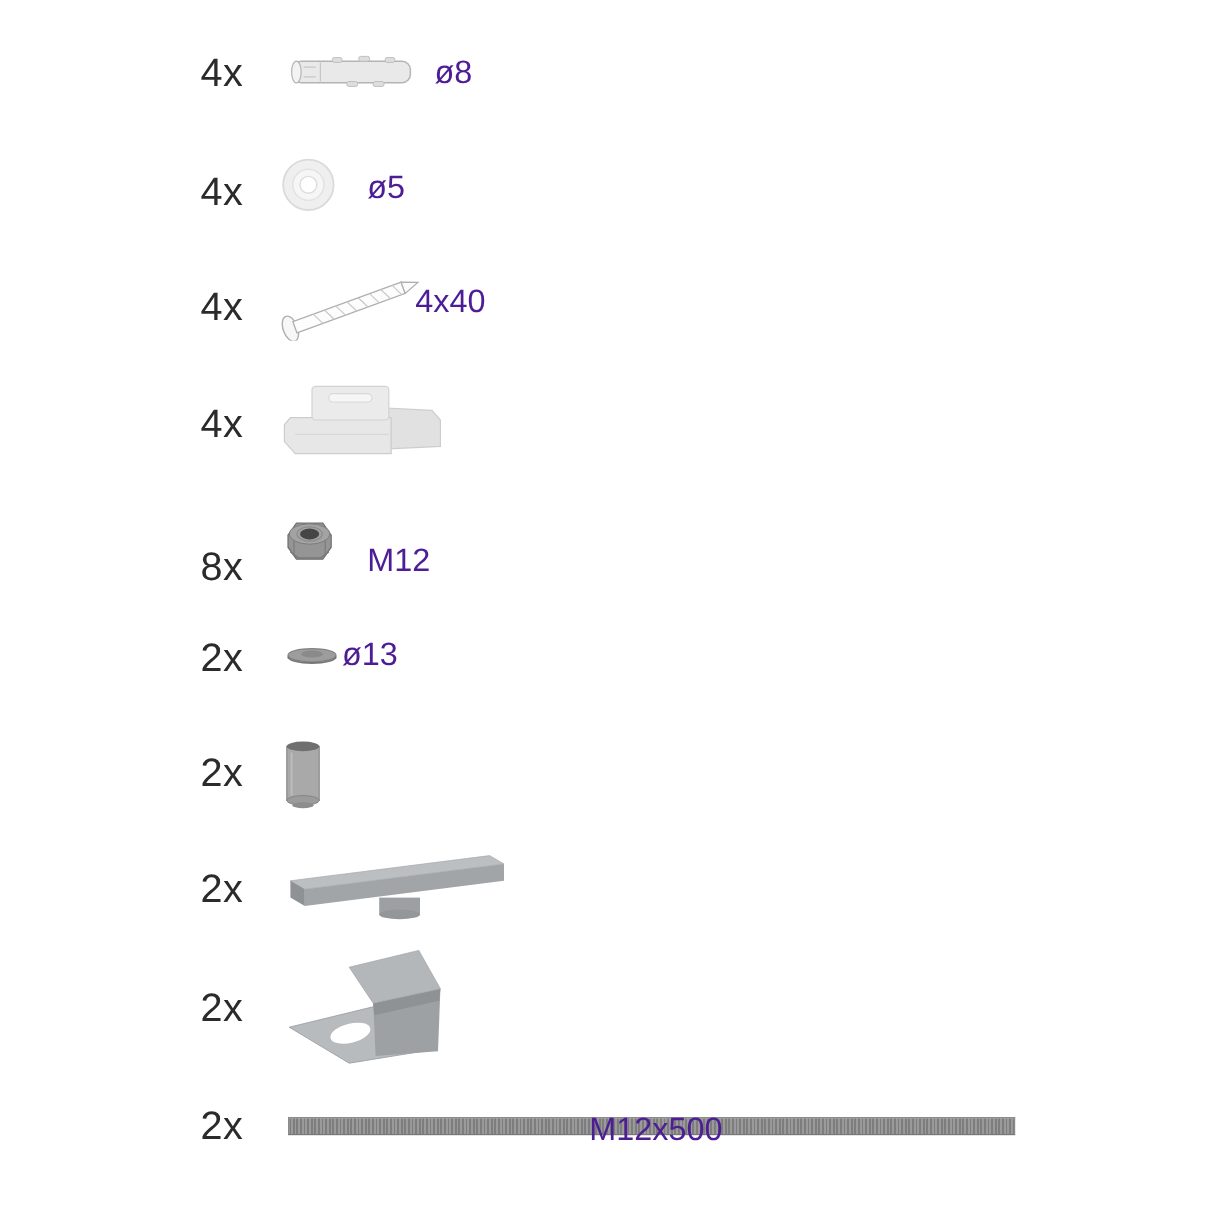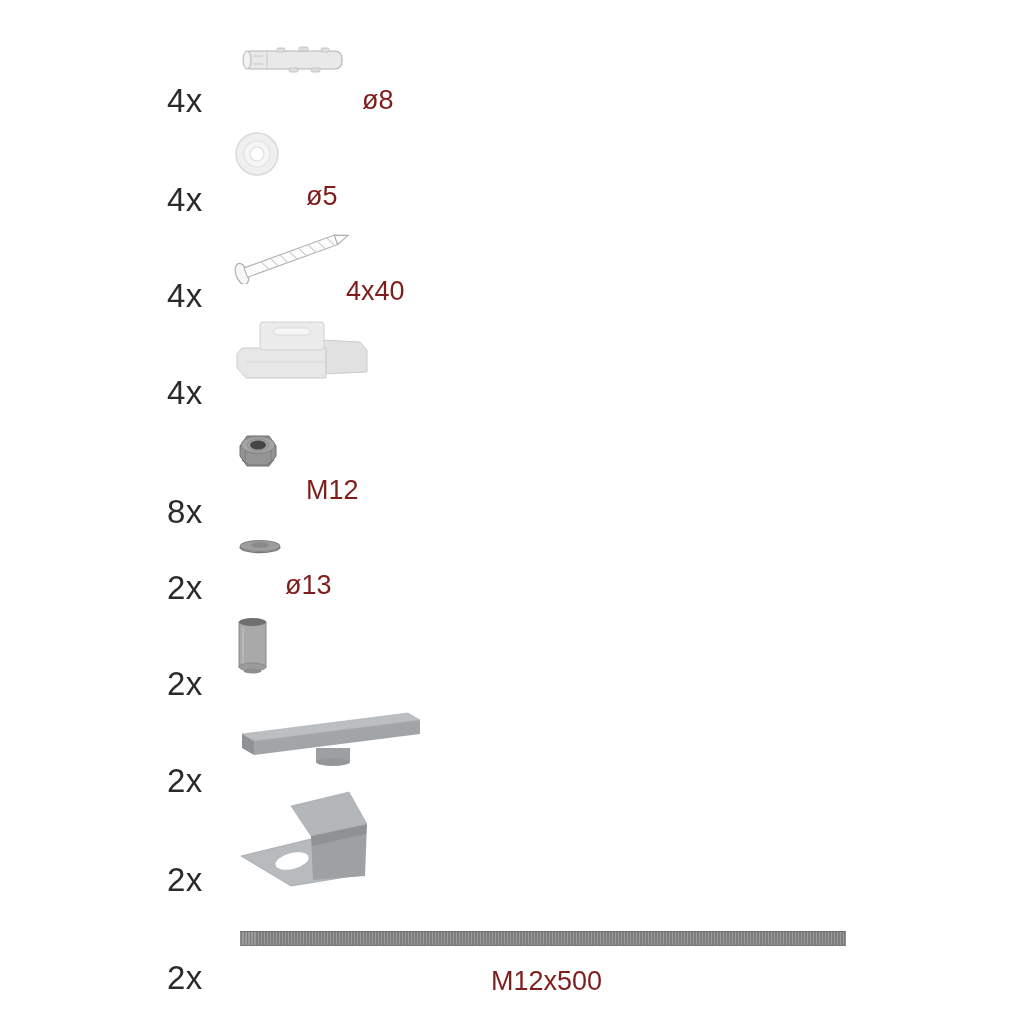--- a/index.html
+++ b/index.html
@@ -2,24 +2,24 @@
 <html><head>
 <meta charset="utf-8">
 <style>
   html,body{margin:0;padding:0;background:#ffffff;}
   .canvas{
     position:relative;width:1024px;height:1024px;background:#ffffff;
     font-family:"Liberation Sans", sans-serif;color:#2b2b2b;overflow:hidden;
   }
   .qty{
     position:absolute;left:167px;font-size:33px;line-height:1;
-    letter-spacing:0.5px;color:#2b2b2b;white-space:nowrap;margin-top:40px;
+    letter-spacing:0.5px;color:#2b2b2b;white-space:nowrap;
   }
   .size-label{
-    position:absolute;font-size:27px;line-height:1;color:#7f1d1d;white-space:nowrap;margin-top:40px;
+    position:absolute;font-size:27px;line-height:1;color:#4c1d95;white-space:nowrap;
   }
   .illus{position:absolute;}
   .rod{
     position:absolute;left:240px;top:931px;width:604px;height:13px;
     background:repeating-linear-gradient(90deg,#7d7d7d 0 1.5px,#9a9a9a 1.5px 3px);
     border-top:1px solid #6f6f6f;border-bottom:1px solid #777777;
     border-left:1px solid #8a8a8a;border-right:1px solid #8a8a8a;
   }
 </style>
 </head>
@@ -83,21 +83,21 @@
   <div class="qty" style="top:455px">8x</div>
   <svg class="illus" style="left:237px;top:432px" width="42" height="40" viewBox="0 0 42 40">
     <path d="M3,14 L10,4 L32,4 L39,14 L39,24 L32,34 L10,34 L3,24 Z" fill="#959595" stroke="#6e6e6e" stroke-width="1"></path>
     <ellipse cx="21" cy="13" rx="17" ry="8.5" fill="#a3a3a3" stroke="#7a7a7a" stroke-width="0.8"></ellipse>
     <ellipse cx="21" cy="13" rx="8" ry="4.5" fill="#454545"></ellipse>
     <ellipse cx="21" cy="13" rx="10.5" ry="6" fill="none" stroke="#8c8c8c" stroke-width="1"></ellipse>
     <line x1="8" y1="18" x2="8" y2="31" stroke="#7c7c7c" stroke-width="1"></line>
     <line x1="34" y1="18" x2="34" y2="31" stroke="#7c7c7c" stroke-width="1"></line>
     <path d="M5,28 L12,33 L30,33 L37,28" fill="none" stroke="#7a7a7a" stroke-width="1.2"></path>
   </svg>
-  <div class="size-label" style="left:306px;top:437px">M12</div>
+  <div class="size-label" style="left:306px;top:454px">M12</div>
 
   <div class="qty" style="top:531px">2x</div>
   <svg class="illus" style="left:237px;top:537px" width="46" height="18" viewBox="0 0 46 18">
     <ellipse cx="23" cy="9" rx="20" ry="5.5" fill="#9d9d9d" stroke="#828282" stroke-width="1"></ellipse>
     <ellipse cx="23" cy="8" rx="9" ry="3" fill="#8a8a8a"></ellipse>
     <path d="M3,10 A20,5.5 0 0 0 43,10" fill="none" stroke="#777777" stroke-width="1.5"></path>
   </svg>
   <div class="size-label" style="left:285px;top:532px">ø13</div>
 
   <div class="qty" style="top:627px">2x</div>

